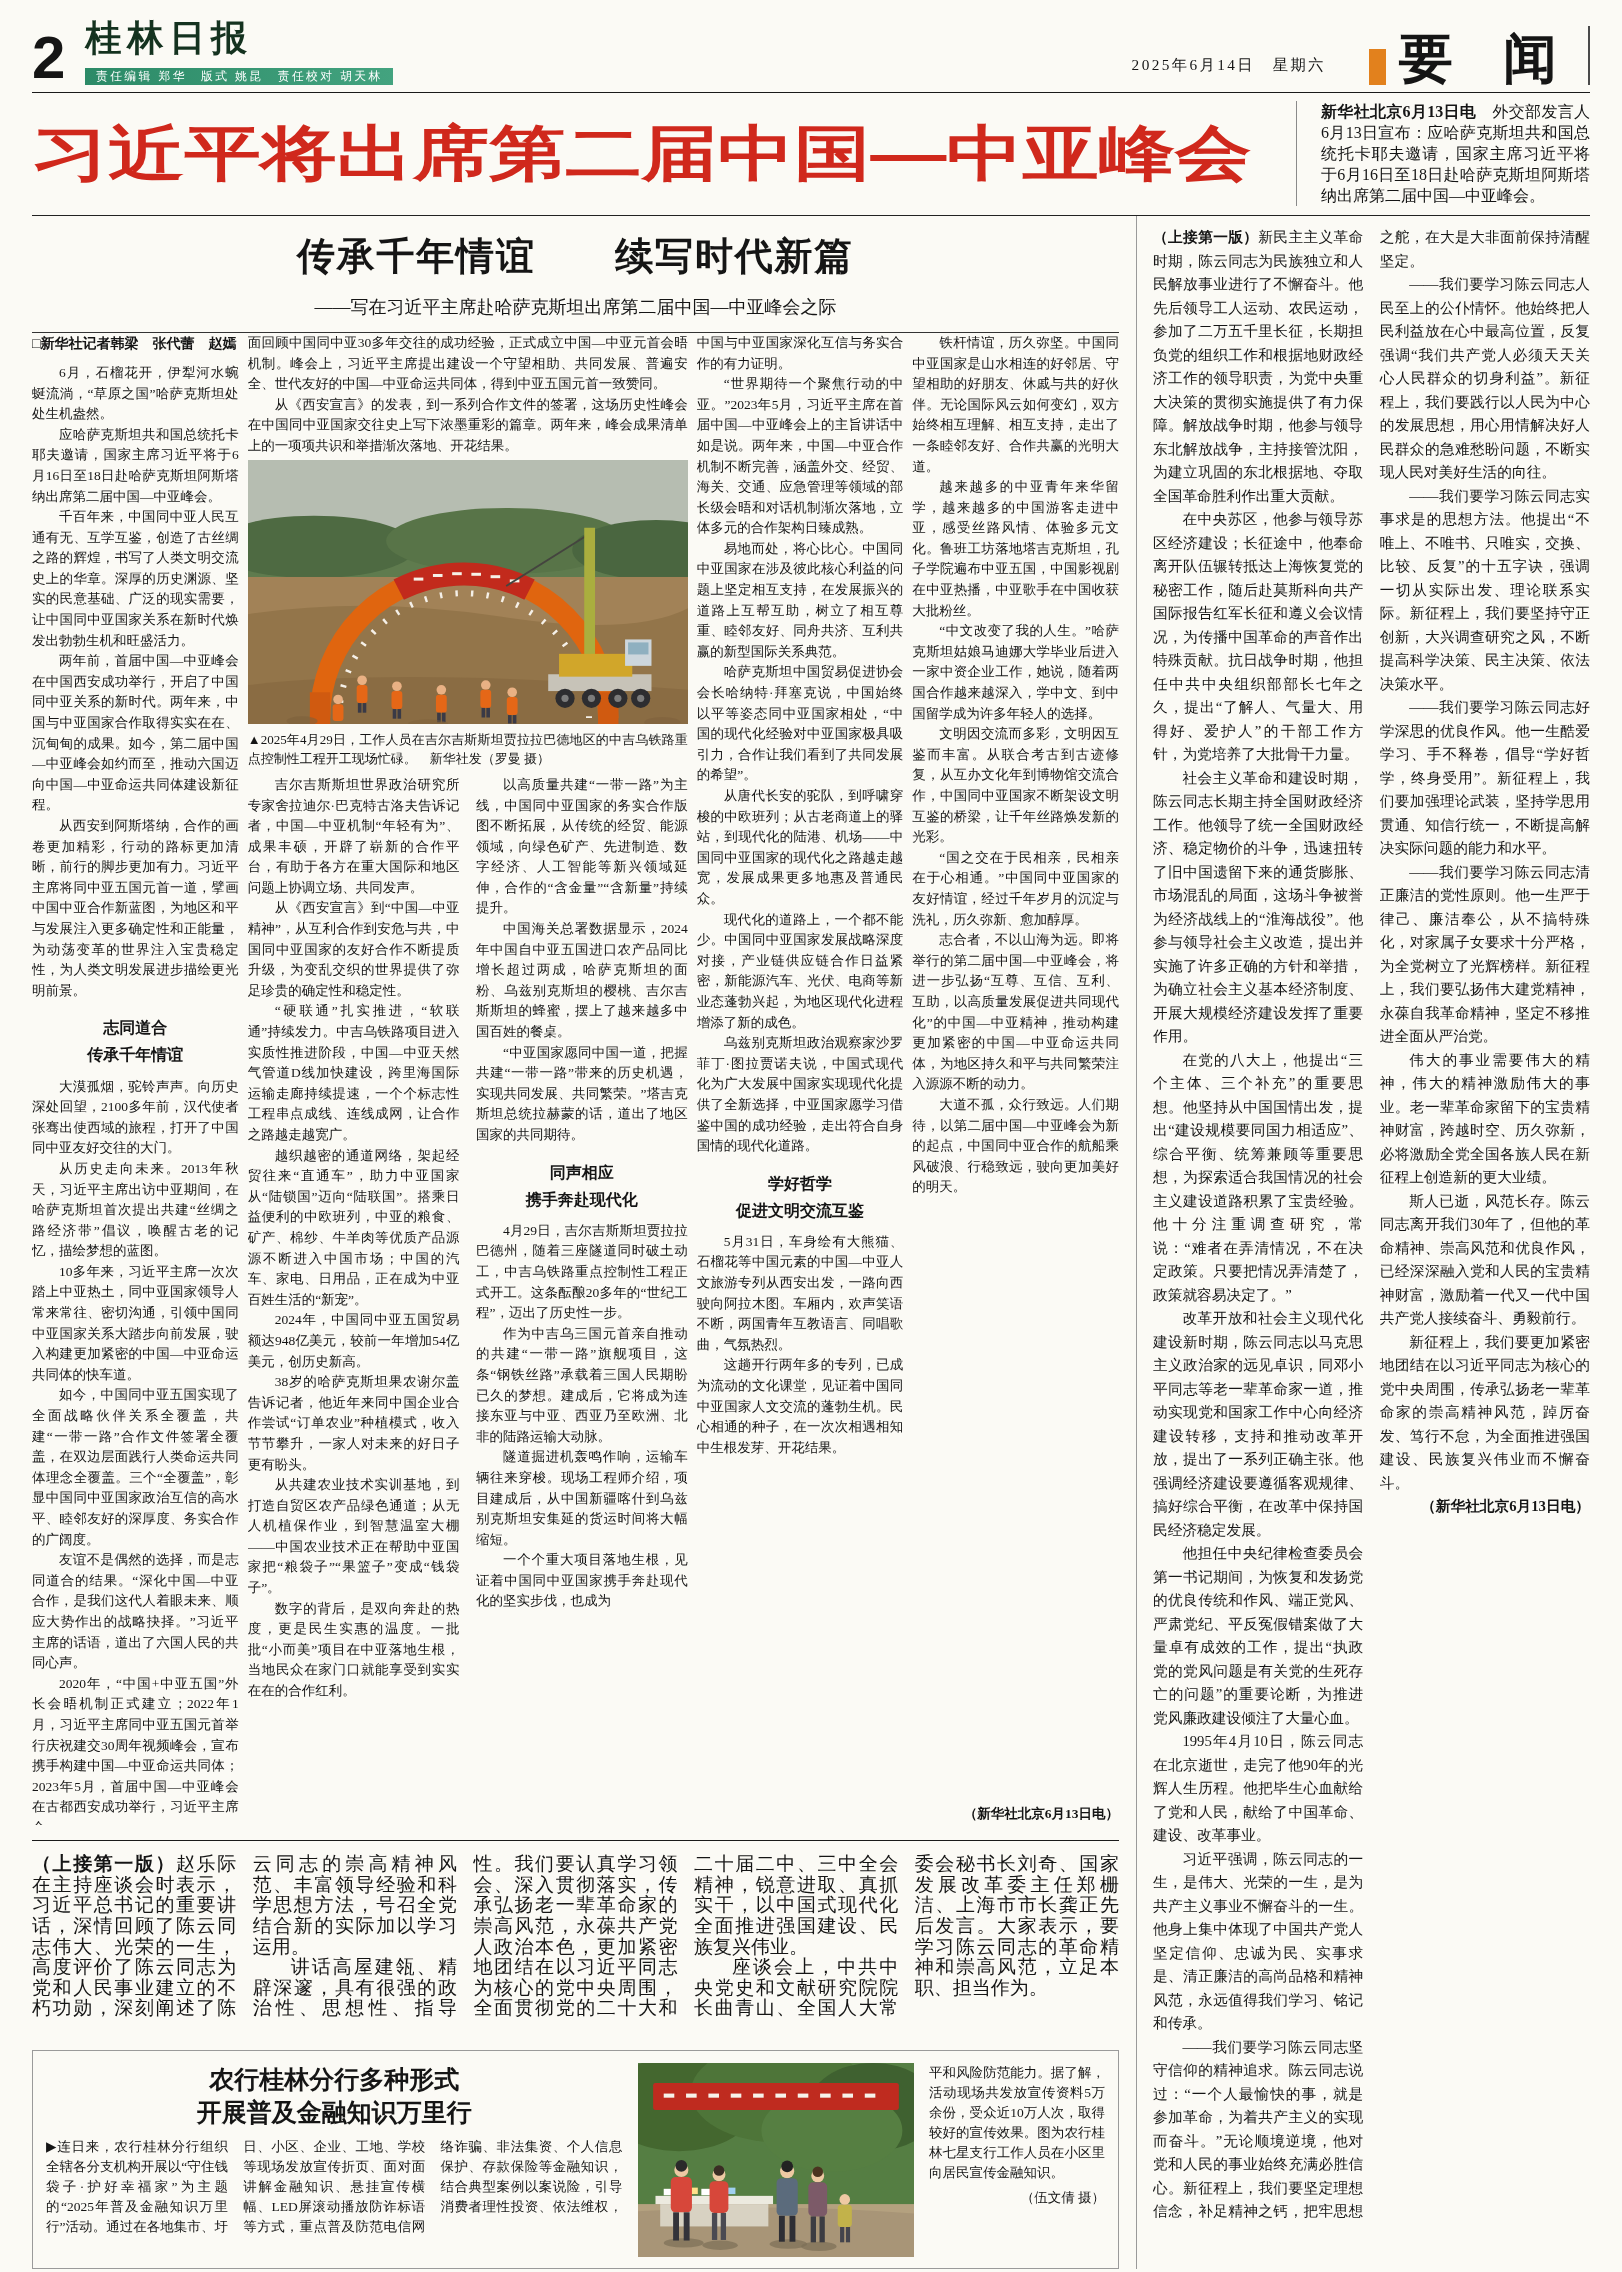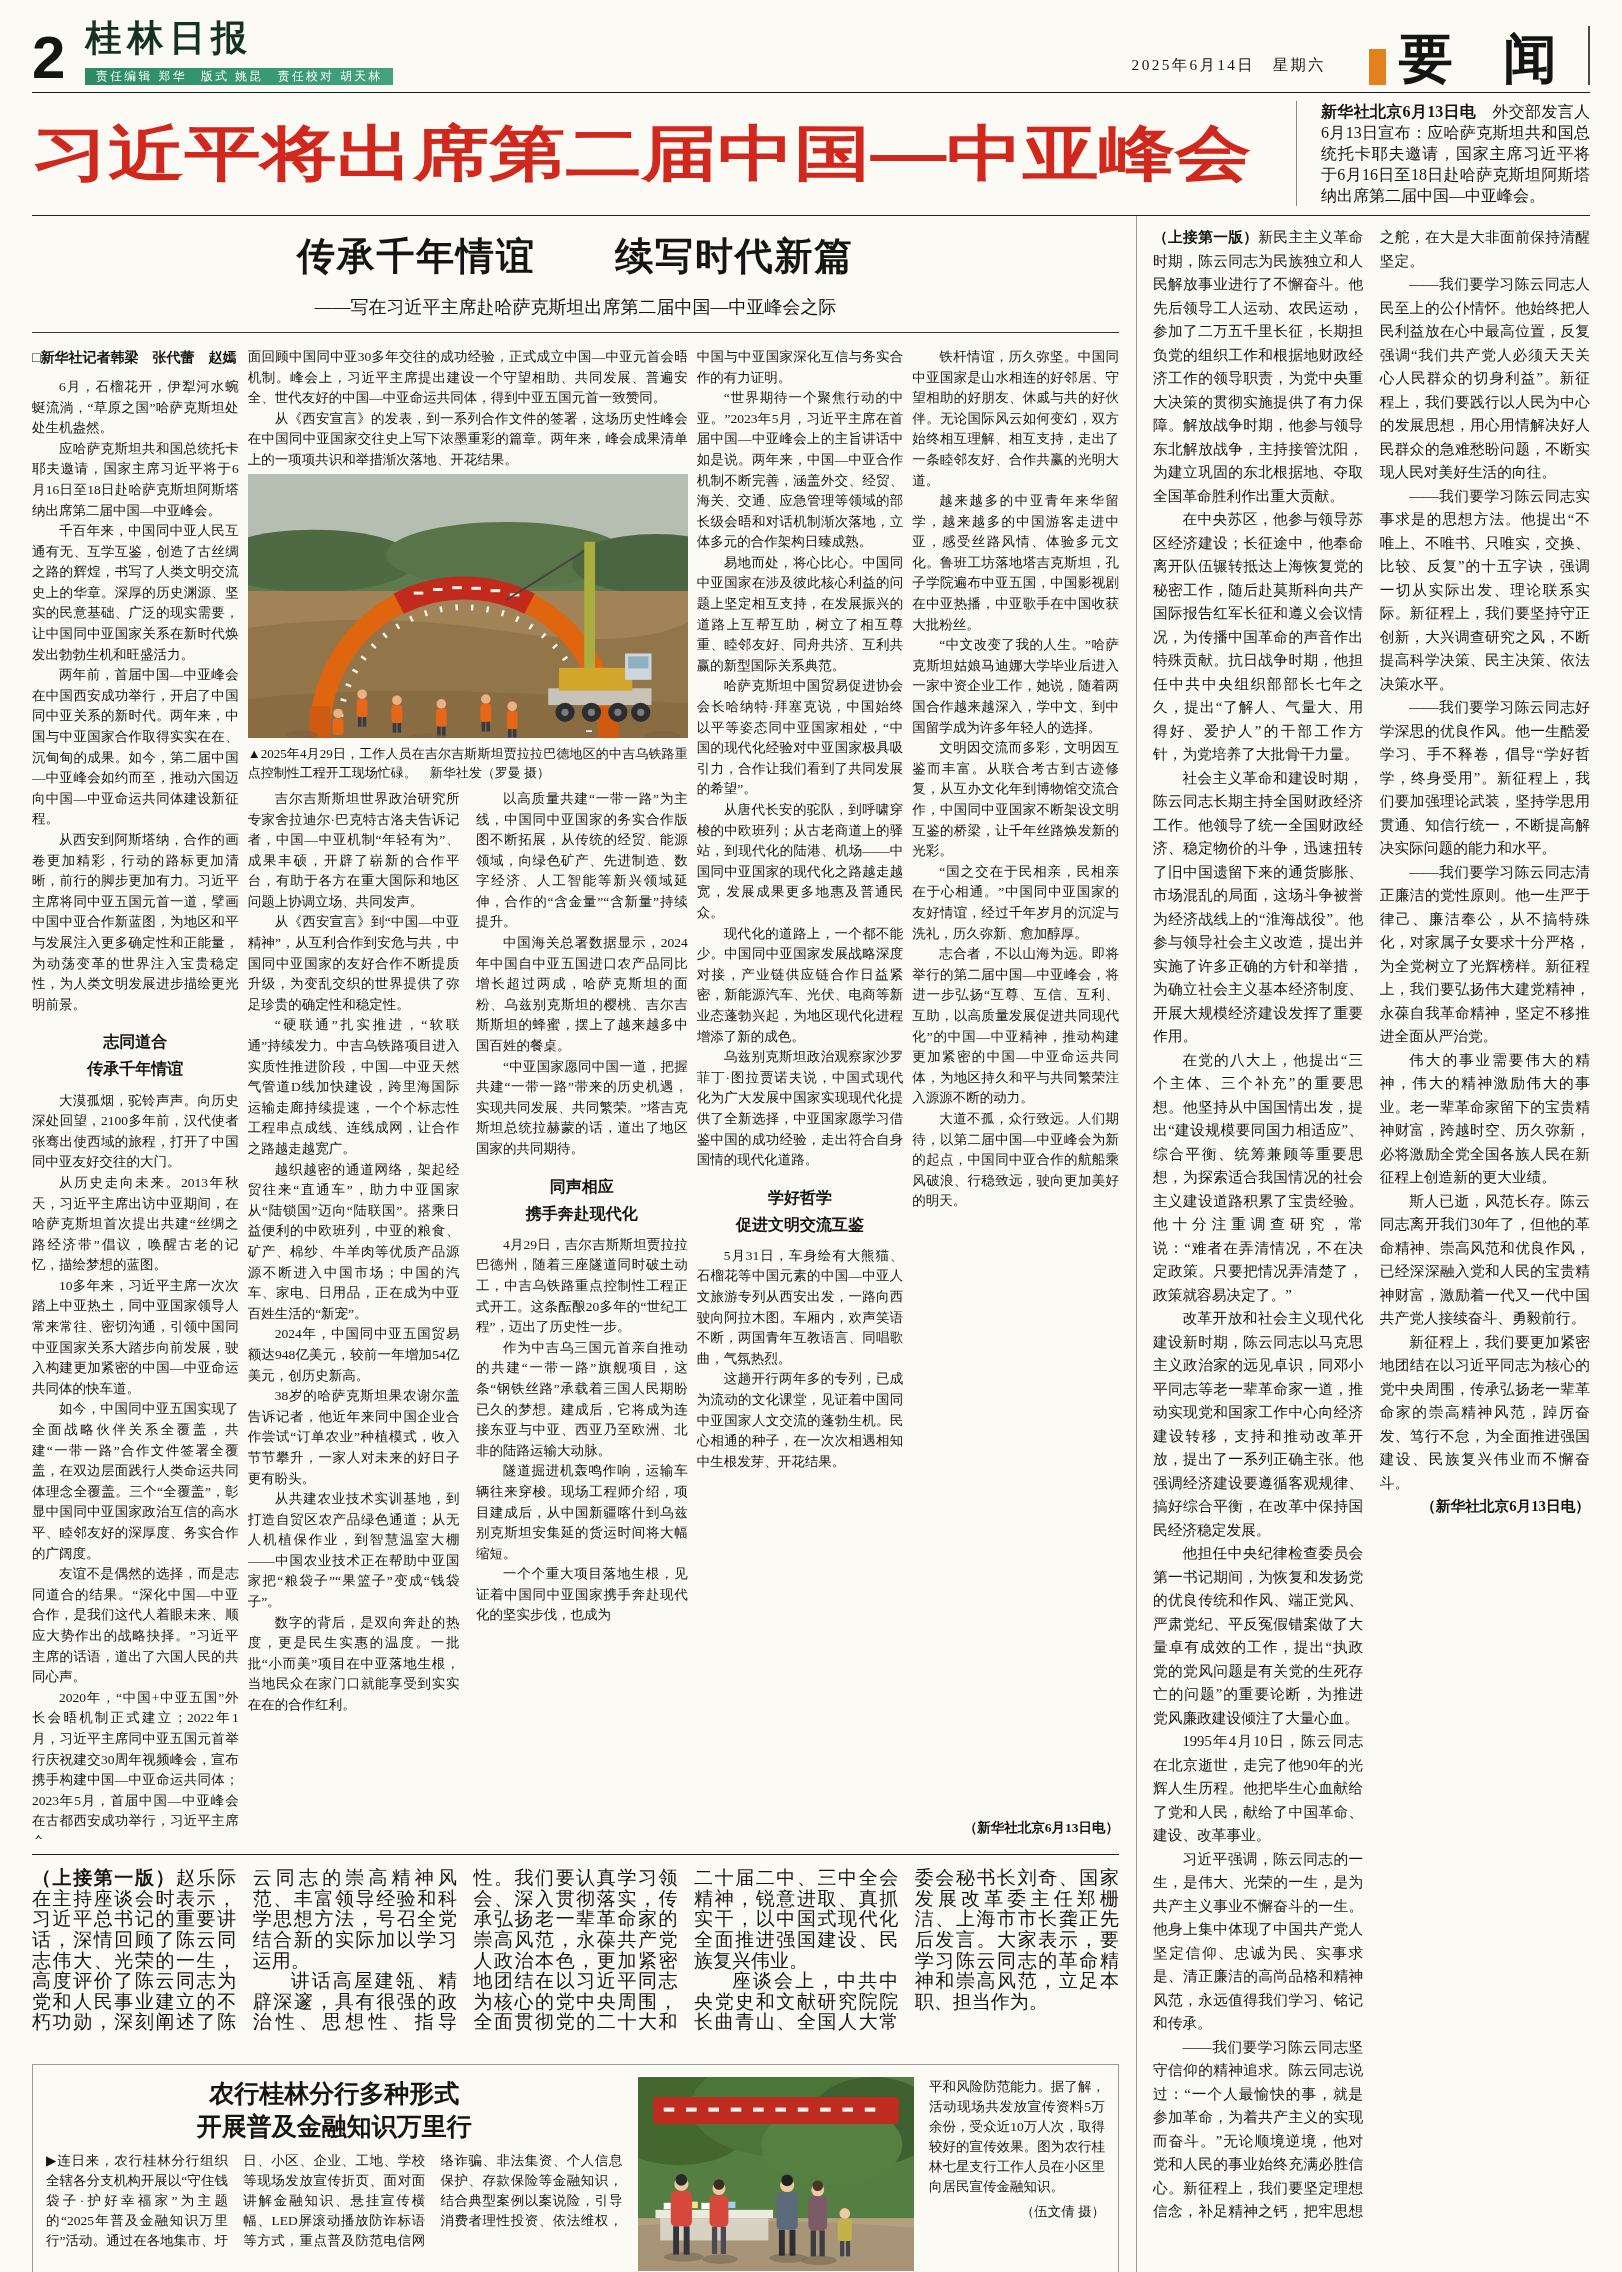--- a/index.html
+++ b/index.html
@@ -26,21 +26,21 @@
 
   
   .content { display:flex; }
   .left-region { width:1087px; }
   .right-region { flex:1; margin-left:16.5px; padding-left:16.5px; padding-top:10.6px; border-left:0.6px solid #9a9a9a; }
 
   
   .art-head { text-align:center; padding:15.3px 0 13px; border-bottom:0.6px solid #333; }
   .art-title { font-size:38px; font-weight:900; letter-spacing:1.8px; font-family:"Liberation Sans",sans-serif; }
   .art-subtitle { margin-top:13px; font-size:18px; }
-  .art-body { display:flex; gap:9px; margin-top:14px; height:1492px; overflow:hidden; font-size:13.5px; line-height:20.6px; text-align:justify; }
+  .art-body { display:flex; gap:9px; height:1492px; overflow:hidden; font-size:13.5px; line-height:20.6px; text-align:justify; }
   .art-body p, .cont-cols p, .bottom-cont p, .bank-body p, .bank-tail p { text-indent:2em; }
   .no-indent { text-indent:0 !important; }
   .col { flex:1; display:flex; flex-direction:column; overflow:hidden; }
   .col-mid { flex:2.13; }
   .byline { font-size:14px; font-weight:bold; text-indent:0 !important; margin-bottom:9.4px; font-family:"Liberation Sans",sans-serif; }
   .subhead { font-weight:900; text-align:center; white-space:pre-line; font-size:16px; line-height:27px; margin:13px 0 8.2px; text-indent:0 !important; font-family:"Liberation Sans",sans-serif; }
   figure { margin:3.5px 0 7px; }
   .art-photo { width:100%; height:264px; display:block; background:#b6bdb1; }
   figcaption { font-size:13px; line-height:19px; margin-top:5.9px; text-align:justify; }
   .cap-credit { margin-left:13px; white-space:nowrap; }

